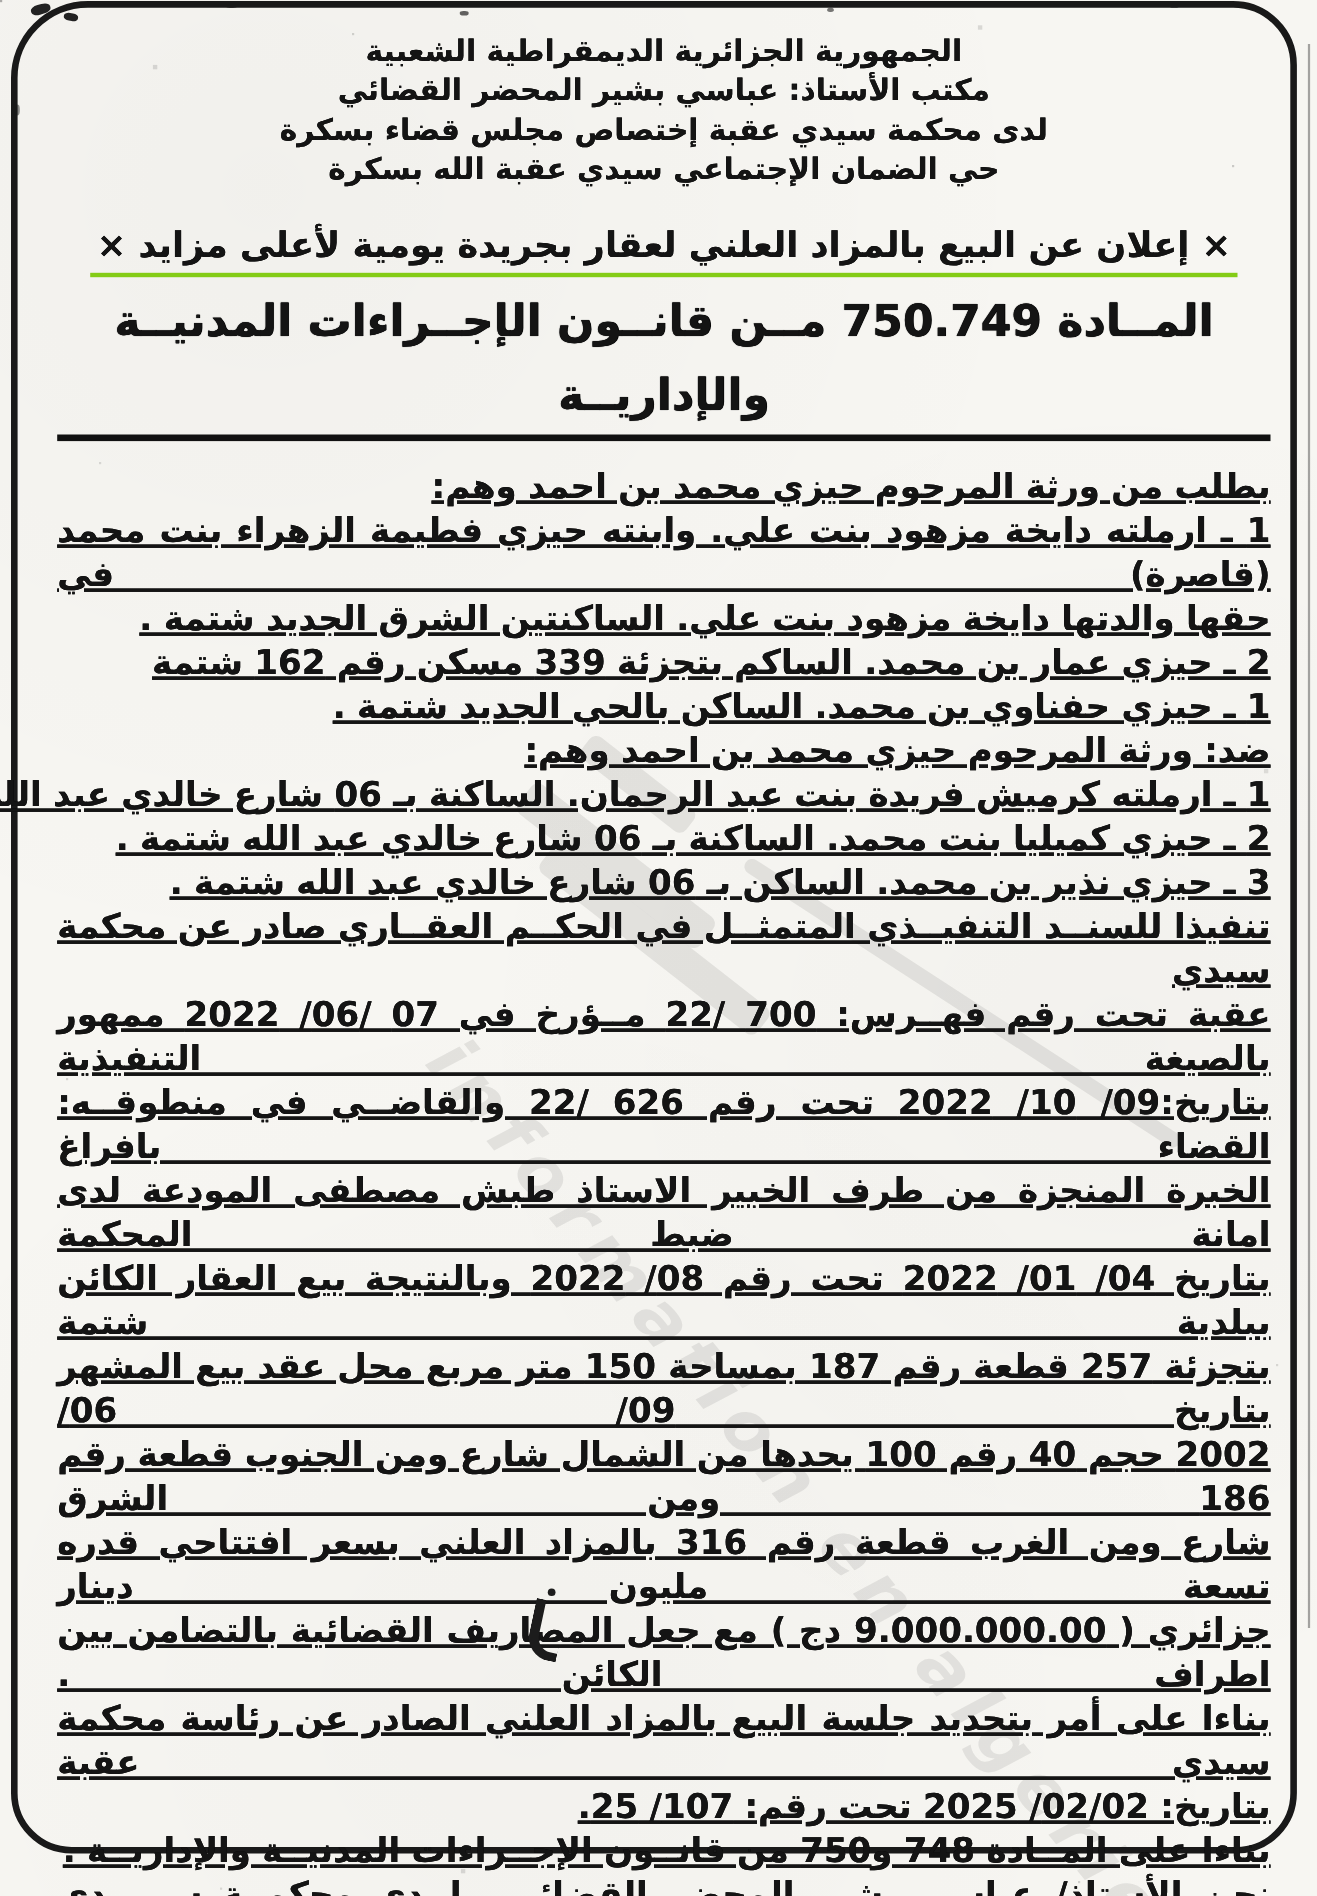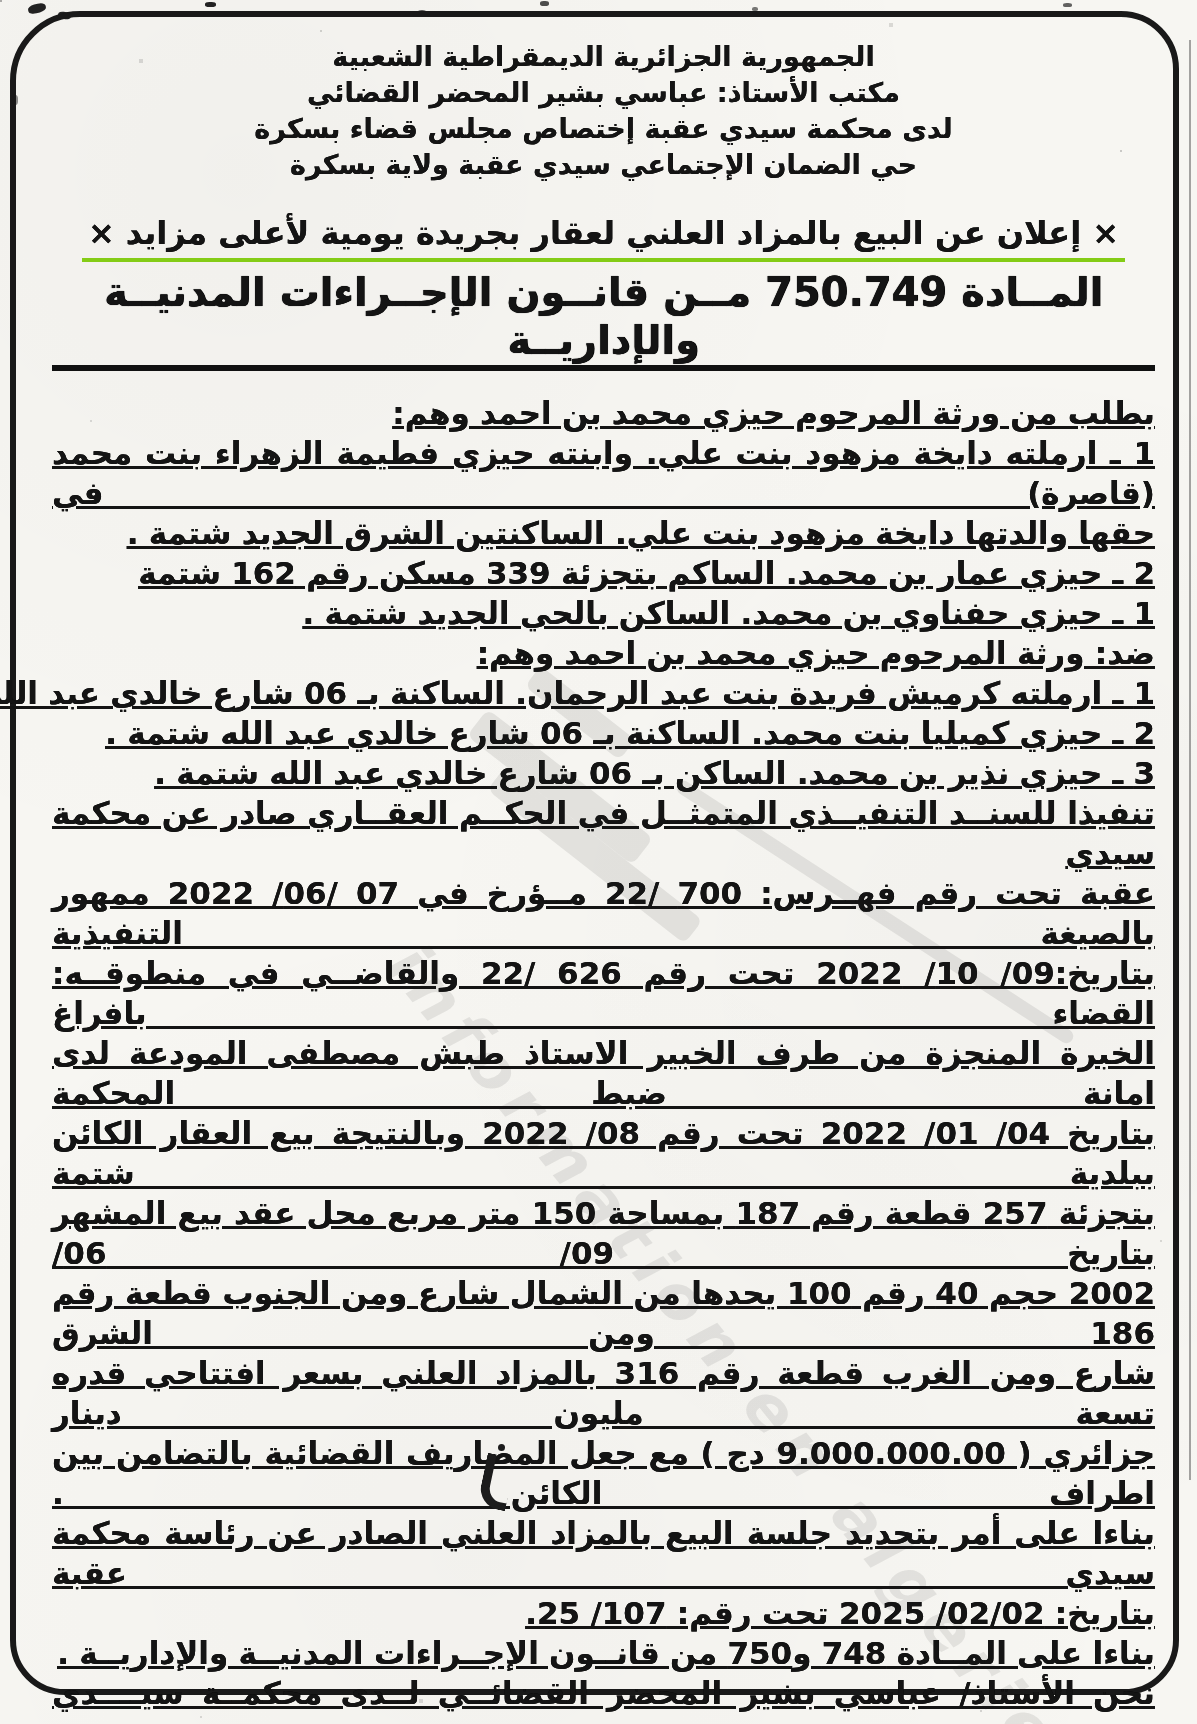--- a/index.html
+++ b/index.html
@@ -12,21 +12,21 @@
   
   .paper-tint{
     position:absolute;inset:0;
     background:
       radial-gradient(circle at 20% 10%, rgba(0,0,0,0.025), transparent 40%),
       radial-gradient(circle at 85% 55%, rgba(0,0,0,0.02), transparent 45%),
       radial-gradient(circle at 40% 90%, rgba(0,0,0,0.02), transparent 40%);
   }
   
   .frame{
-    position:absolute;left:10px;top:11px;width:1169px;height:1684px;
+    position:absolute;left:10px;top:1px;width:1169px;height:1684px;
     box-sizing:border-box;
     border:6px solid #191919;
     border-radius:70px 58px 55px 55px;
     padding:20px 18px 10px 36px;
     direction:rtl;
   }
   
   .column-rule{
     position:absolute;left:1189px;top:40px;width:2px;height:1440px;
     background:rgba(60,60,60,0.45);
@@ -39,21 +39,21 @@
   .title-block{ text-align:center; margin-top:28px; }
   .t1{
     display:inline-block;
     font-size:32px;font-weight:bold;line-height:44px;
     border-bottom:4px solid #84cc16;
     padding:0 6px 3px 6px;
     text-shadow:0 0 0.6px #000;
   }
   .t2{
     display:inline-block;
-    font-size:40px;font-weight:bold;line-height:48px;
+    font-size:40px;font-weight:bold;line-height:68px;
     border-bottom:6px solid #111;
     padding:0 2px 1px 2px;
     margin-top:6px;
     text-shadow:0 0 0.8px #000, 0.5px 0 0 #000;
     letter-spacing:0.5px;
   }
   .body-block{ margin-top:22px; }
   .ln{
     font-size:31px;font-weight:bold;line-height:40px;
     text-shadow:0 0 0.5px #000;
@@ -130,21 +130,21 @@
 <div class="wm-bar b2"></div>
 <div class="wm-bar b3"></div>
 <div class="wm-bar b4"></div>
 
 <div class="frame">
 
   <div class="header">
     <div class="hline">الجمهورية الجزائرية الديمقراطية الشعبية</div>
     <div class="hline">مكتب الأستاذ: عباسي بشير المحضر القضائي</div>
     <div class="hline">لدى محكمة سيدي عقبة إختصاص مجلس قضاء بسكرة</div>
-    <div class="hline">حي الضمان الإجتماعي سيدي عقبة ولاية بسكرة</div>
+    <div class="hline">حي الضمان الإجتماعي سيدي عقبة الله بسكرة</div>
   </div>
 
   <div class="title-block">
     <div><span class="t1">× إعلان عن البيع بالمزاد العلني لعقار بجريدة يومية لأعلى مزايد ×</span></div>
     <div><span class="t2">المــادة 750.749 مــن قانــون الإجــراءات المدنيــة والإداريــة</span></div>
   </div>
 
   <div class="body-block">
     <div class="ln r">بطلب من ورثة المرحوم حيزي محمد بن احمد وهم:</div>
     <div class="ln j">1 ـ ارملته دايخة مزهود بنت علي. وابنته حيزي فطيمة الزهراء بنت محمد (قاصرة) في</div>

